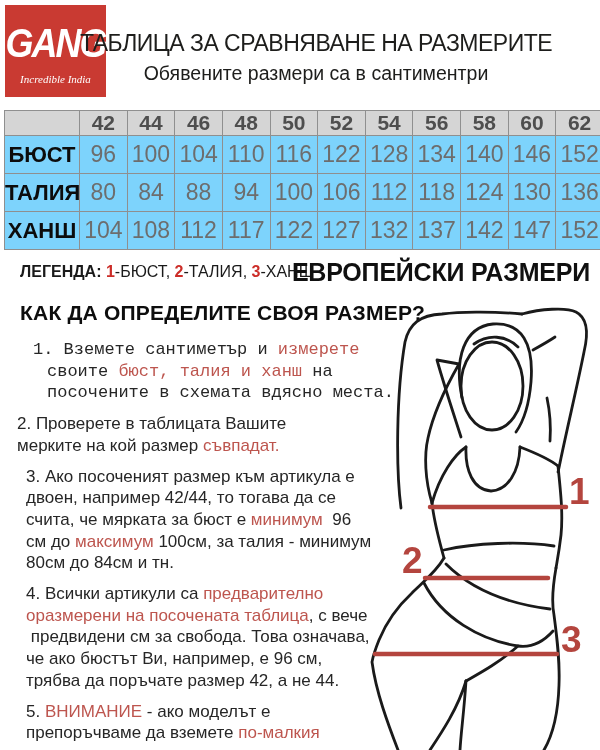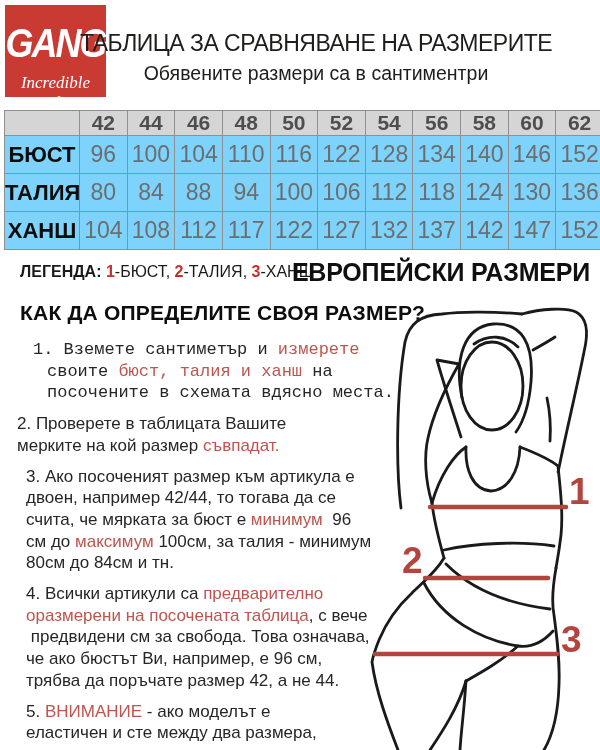--- a/index.html
+++ b/index.html
@@ -4,21 +4,21 @@
 <style>
   html,body{margin:0;padding:0;background:#ffffff;}
   #page{position:relative;width:600px;height:750px;background:#ffffff;overflow:hidden;
         font-family:"Liberation Sans",sans-serif;}
 
   
   .logo{position:absolute;left:5px;top:5px;width:101px;height:92px;background:#c93a32;
         color:#ffffff;text-align:center;}
   .brand-name{font-size:36px;font-weight:bold;font-style:italic;letter-spacing:-2px;
         margin-top:21px;transform:scaleY(1.12);line-height:1;}
-  .brand-tagline{font-family:"Liberation Serif",serif;font-style:italic;font-size:17px;
+  .brand-tagline{font-family:"Liberation Serif",serif;font-style:italic;font-size:11px;
         margin-top:11px;}
   .titles{position:absolute;left:16px;top:30px;width:584px;text-align:center;color:#1d1d1b;}
   .titles .t1{font-size:23px;letter-spacing:-0.5px;white-space:nowrap;transform:translateX(8px);}
   .titles .t2{font-size:19.5px;margin-top:5px;white-space:nowrap;transform:translateX(8px);}
 
   
   table.sizes{position:absolute;left:4px;top:110px;width:600px;border-collapse:collapse;
         table-layout:fixed;}
   table.sizes th,table.sizes td{border:1px solid #8f8f8f;text-align:center;
         vertical-align:middle;padding:0;overflow:hidden;}
@@ -166,21 +166,20 @@
       </div>
       <div class="item item-4">
         <div class="line"><span>4. Всички артикули са </span><span class="red">предварително</span></div>
         <div class="line"><span class="red">оразмерени на посочената таблица</span><span>, с вече</span></div>
         <div class="line"><span> предвидени см за свобода. Това означава,</span></div>
         <div class="line"><span>че ако бюстът Ви, например, е 96 см,</span></div>
         <div class="line"><span>трябва да поръчате размер 42, а не 44.</span></div>
       </div>
       <div class="item item-5">
         <div class="line"><span>5. </span><span class="red">ВНИМАНИЕ</span><span> - ако моделът е</span></div>
-        <div class="line"><span>еластичен и сте между два размера,</span></div>
         <div class="line"><span>препоръчваме да вземете </span><span class="red">по-малкия</span></div>
       </div>
     </div>
 
   <svg class="figure" viewBox="0 0 230 450">
     <g>
 
       <path d="M 31,208 C 26,170 26,95 35,42 C 39,24 50,15 72,14 C 88,12 120,11 152,14"></path>
       <path d="M 152,14 C 170,9 196,7 206,12 C 216,17 219,31 214,52 C 207,87 199,120 191,158 C 190,163 189,168 188,172"></path>
 

